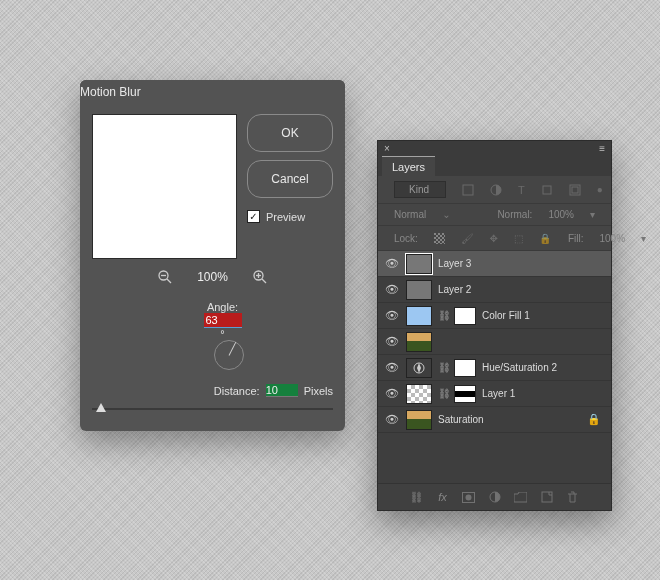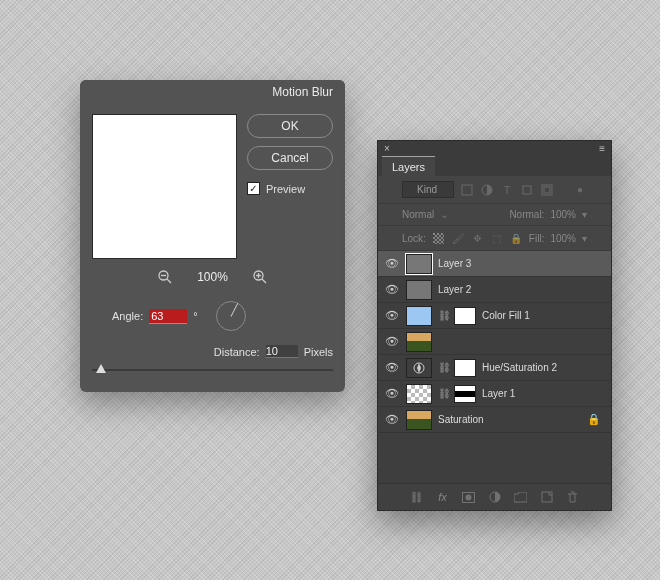--- a/index.html
+++ b/index.html
@@ -21,74 +21,74 @@
 .dialog {
   position: absolute;
   left: 80px; top: 80px;
   width: 265px;
   background: #535353;
   border-radius: 6px;
   box-shadow: 0 12px 30px rgba(0,0,0,0.35);
   color: #e0e0e0;
 }
 .dialog-title {
-  text-align: right;
-  padding: 5px 12px;
+  text-align: left;
+  padding: 5px 0;
   background: #535353;
   border-radius: 6px 6px 0 0;
   font-size: 12px;
   color: #e8e8e8;
 }
 .dialog-body { padding: 10px 12px 16px 12px; }
 .top-row { display: flex; gap: 10px; }
 .preview-box {
   width: 145px; height: 145px;
   background: #fff;
   border: 1px solid #2a2a2a;
 }
 .right-col { flex: 1; display: flex; flex-direction: column; gap: 8px; align-items: stretch; }
 .btn {
   border: 1px solid #8a8a8a;
   background: transparent;
   color: #e8e8e8;
   border-radius: 14px;
-  padding: 4px 0;
+  padding: 11px 0;
   font-size: 12px;
   cursor: pointer;
   text-align: center;
 }
 .check-row { display: flex; align-items: center; gap: 6px; margin-top: 4px; }
 .checkbox {
   width: 13px; height: 13px;
   background: #fff; border: 1px solid #222;
   display: inline-flex; align-items: center; justify-content: center;
   font-size: 10px; color: #222;
 }
 .zoom-row { display: flex; align-items: center; justify-content: center; gap: 24px; margin-top: 10px; }
 .zoom-ico { width: 16px; height: 16px; display: inline-block; }
-.angle-row { display: flex; align-items: center; gap: 6px; margin: 16px 0 0 20px; }
+.angle-row { display: flex; align-items: center; margin: 16px 0 0 20px; flex-direction: column; }
 .angle-input {
   width: 38px; background: #535353; border: none;
   border-bottom: 1px solid #5a9fd4; color: #fff; font-size: 11px;
   text-align: left; padding: 1px 2px;
 }
 .angle-input::selection { background: #2f6ea8; }
 .angle-dial {
   width: 30px; height: 30px; border: 1px solid #888; border-radius: 50%;
   position: relative; margin-left: 12px;
 }
 .angle-dial::after {
   content: ""; position: absolute; left: 50%; top: 50%;
   width: 15px; height: 1px; background: #ccc;
   transform-origin: left center;
   transform: rotate(-63deg);
 }
 .dist-row { display: flex; align-items: center; justify-content: flex-end; gap: 6px; margin-top: 14px; }
 .dist-input {
-  width: 32px; background: #404040; border: none;
+  width: 32px; background: #15803d; border: none;
   border-bottom: 1px solid #777; color: #eee; font-size: 11px;
 }
 .slider-track { position: relative; height: 12px; margin-top: 6px; }
 .slider-line { position: absolute; left: 0; right: 0; top: 5px; height: 2px; background: #3a3a3a; }
 .slider-thumb {
   position: absolute; top: 0; left: 4px;
   width: 0; height: 0;
   border-left: 5px solid transparent;
   border-right: 5px solid transparent;
   border-bottom: 9px solid #ddd;
@@ -106,22 +106,22 @@
 .panel-header {
   display: flex; justify-content: space-between; align-items: center;
   padding: 2px 6px; background: #3b3b3b; font-size: 10px;
 }
 .panel-tab {
   display: inline-block; padding: 4px 10px 3px 10px;
   background: #454545; color: #e6e6e6; font-size: 11px;
   border-top: 1px solid #a3a3a3;
 }
 .panel-row {
-  display: flex; align-items: center; gap: 6px;
-  padding: 5px 24px; border-bottom: 1px solid #3a3a3a;
+  display: flex; align-items: center; gap: 16px;
+  padding: 5px 16px; border-bottom: 1px solid #3a3a3a;
   font-size: 10px; color: #888;
 }
 .kind-search {
   background: #3a3a3a; border: 1px solid #2e2e2e; color: #999;
   font-size: 10px; padding: 2px 4px; width: 52px;
 }
 .mini-ico { width: 14px; height: 14px; opacity: 0.55; display: inline-flex; align-items: center; justify-content: center; }
 .layer-list { background: #3e3e3e; }
 .layer {
   display: flex; align-items: center; gap: 6px;

